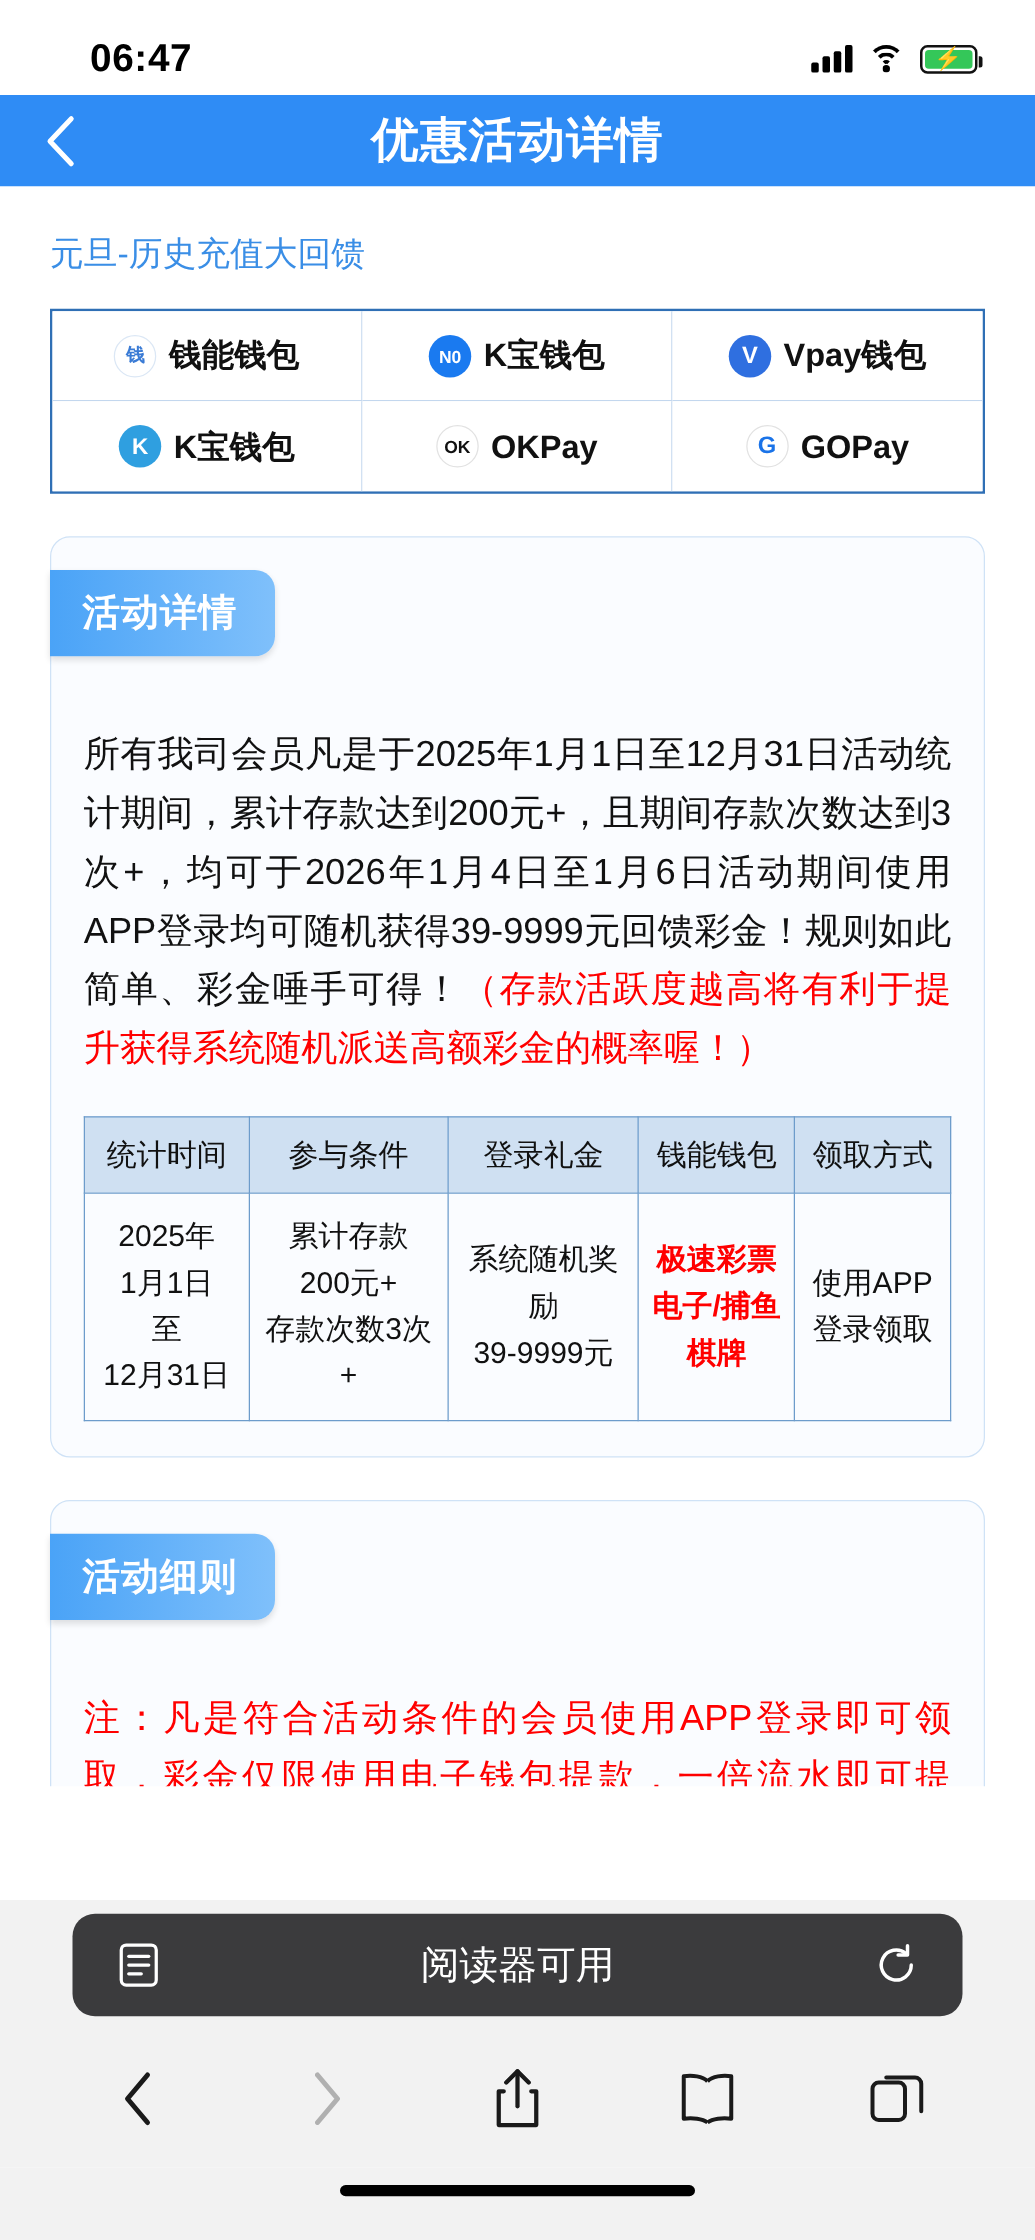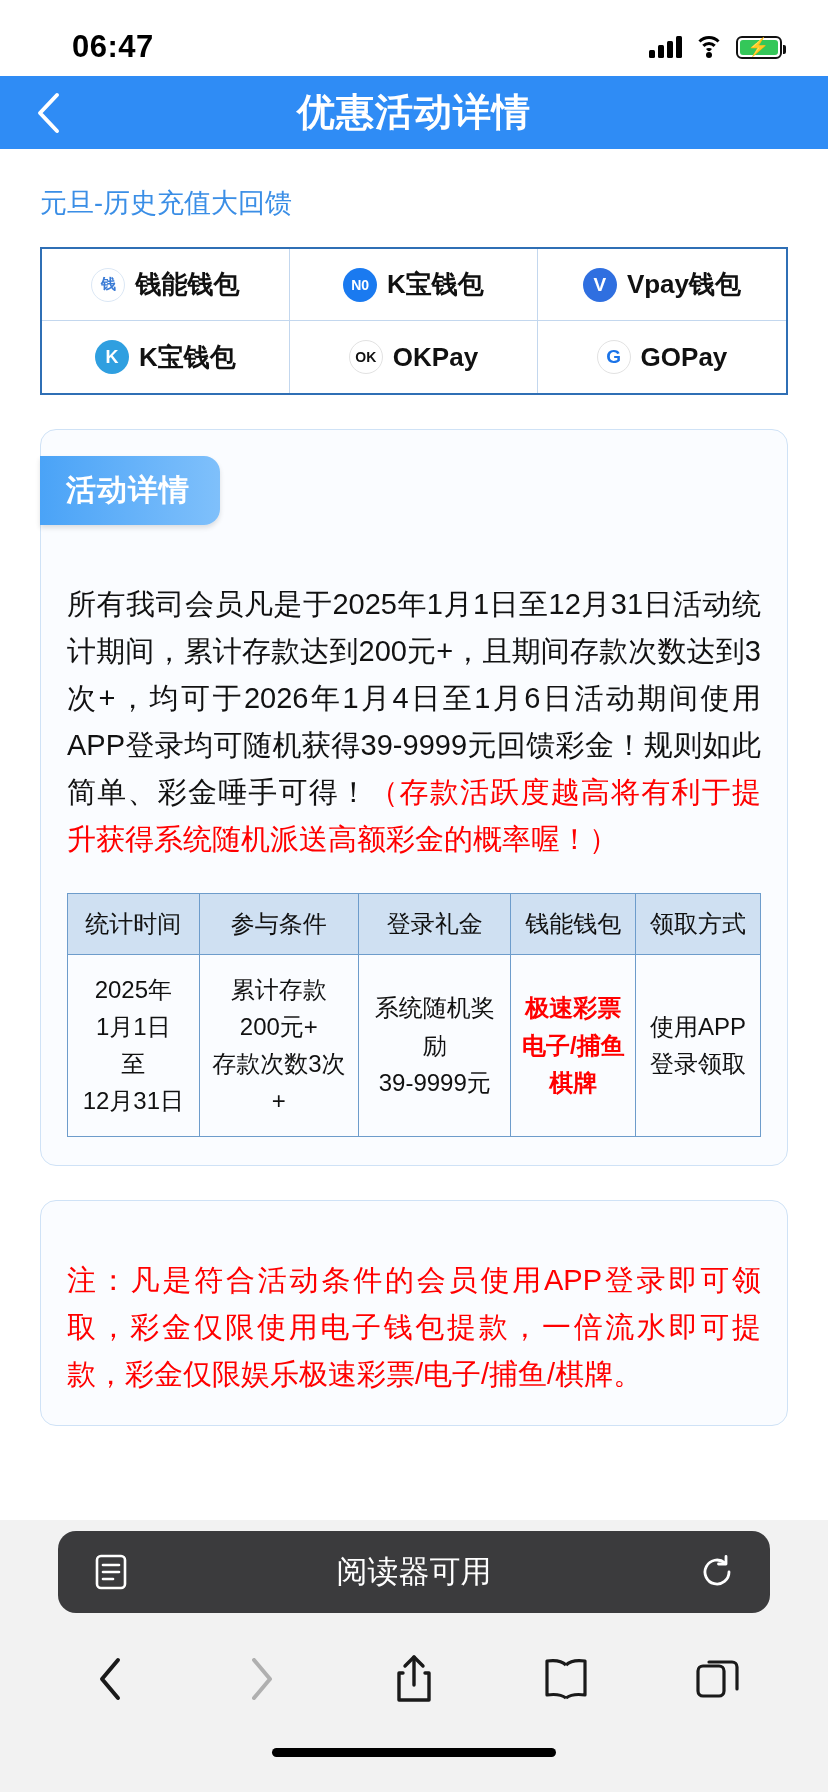--- a/index.html
+++ b/index.html
@@ -341,20 +341,21 @@
 棋牌</td>
             <td style="white-space:pre-line">使用APP
 登录领取</td>
           </tr>
         </tbody>
       </table>
     </div>
   </div>
 
   <div class="card">
+    <div class="card-tab">活动细则</div>
     <div class="card-body">
       <p class="para red">注：凡是符合活动条件的会员使用APP登录即可领取，彩金仅限使用电子钱包提款，一倍流水即可提款，彩金仅限娱乐极速彩票/电子/捕鱼/棋牌。</p>
 
     </div>
   </div>
 
 </div>
 
 <div class="reader-bar-wrap">
   <div class="reader-bar">

